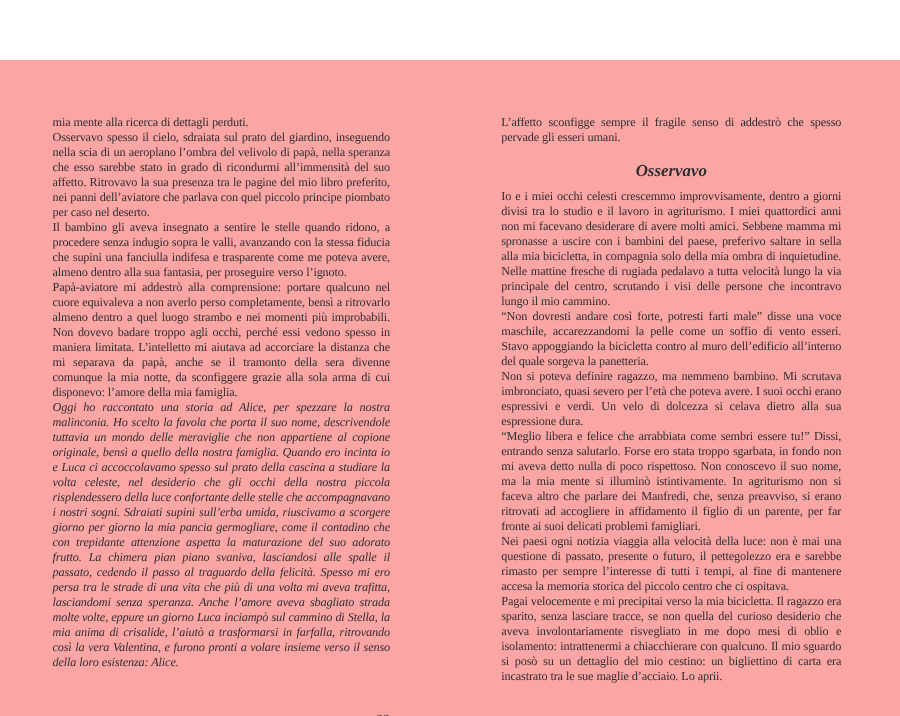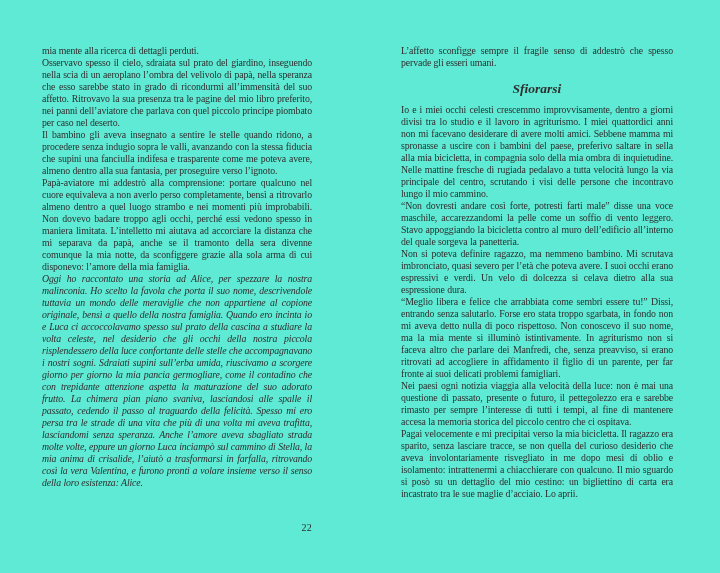--- a/index.html
+++ b/index.html
@@ -11,21 +11,22 @@
     position: relative;
     width: 720px;
     height: 573px;
     overflow: hidden;
     font-family: "Liberation Serif", serif;
     color: #2e2e2e;
   }
   .spread {
     position: absolute;
     inset: 0;
-    background: #5eead4;
+    background: #fca5a5;
+    margin-top: 48px;
   }
   .page {
     position: absolute;
     top: 45px;
     height: 505px;
   }
   .page--left  { left: 42px;  width: 270px; }
   .page--right { left: 401px; width: 272px; }
   .page-body .block {
     margin: 0;
@@ -73,23 +74,23 @@
         <p class="block roman">Il bambino gli aveva insegnato a sentire le stelle quando ridono, a procedere senza indugio sopra le valli, avanzando con la stessa fiducia che supini una fanciulla indifesa e trasparente come me poteva avere, almeno dentro alla sua fantasia, per proseguire verso l’ignoto.</p>
         <p class="block roman">Papà-aviatore mi addestrò alla comprensione: portare qualcuno nel cuore equivaleva a non averlo perso completamente, bensì a ritrovarlo almeno dentro a quel luogo strambo e nei momenti più improbabili. Non dovevo badare troppo agli occhi, perché essi vedono spesso in maniera limitata. L’intelletto mi aiutava ad accorciare la distanza che mi separava da papà, anche se il tramonto della sera divenne comunque la mia notte, da sconfiggere grazie alla sola arma di cui disponevo: l’amore della mia famiglia.</p>
         <p class="block italic">Oggi ho raccontato una storia ad Alice, per spezzare la nostra malinconia. Ho scelto la favola che porta il suo nome, descrivendole tuttavia un mondo delle meraviglie che non appartiene al copione originale, bensì a quello della nostra famiglia. Quando ero incinta io e Luca ci accoccolavamo spesso sul prato della cascina a studiare la volta celeste, nel desiderio che gli occhi della nostra piccola risplendessero della luce confortante delle stelle che accompagnavano i nostri sogni. Sdraiati supini sull’erba umida, riuscivamo a scorgere giorno per giorno la mia pancia germogliare, come il contadino che con trepidante attenzione aspetta la maturazione del suo adorato frutto. La chimera pian piano svaniva, lasciandosi alle spalle il passato, cedendo il passo al traguardo della felicità. Spesso mi ero persa tra le strade di una vita che più di una volta mi aveva trafitta, lasciandomi senza speranza. Anche l’amore aveva sbagliato strada molte volte, eppure un giorno Luca inciampò sul cammino di Stella, la mia anima di crisalide, l’aiutò a trasformarsi in farfalla, ritrovando così la vera Valentina, e furono pronti a volare insieme verso il senso della loro esistenza: Alice.</p>
       </div>
     <div class="page-number">22</div>
   </section>
 
   <section class="page page--right">
     <div class="page-body" id="right-blocks">
         <p class="block roman">L’affetto sconfigge sempre il fragile senso di addestrò che spesso pervade gli esseri umani.</p>
-        <h2 class="block heading">Sfiorarsi</h2>
+        <h2 class="block heading">Osservavo</h2>
         <p class="block roman">Io e i miei occhi celesti crescemmo improvvisamente, dentro a giorni divisi tra lo studio e il lavoro in agriturismo. I miei quattordici anni non mi facevano desiderare di avere molti amici. Sebbene mamma mi spronasse a uscire con i bambini del paese, preferivo saltare in sella alla mia bicicletta, in compagnia solo della mia ombra di inquietudine. Nelle mattine fresche di rugiada pedalavo a tutta velocità lungo la via principale del centro, scrutando i visi delle persone che incontravo lungo il mio cammino.</p>
-        <p class="block roman">“Non dovresti andare così forte, potresti farti male” disse una voce maschile, accarezzandomi la pelle come un soffio di vento leggero. Stavo appoggiando la bicicletta contro al muro dell’edificio all’interno del quale sorgeva la panetteria.</p>
+        <p class="block roman">“Non dovresti andare così forte, potresti farti male” disse una voce maschile, accarezzandomi la pelle come un soffio di vento esseri. Stavo appoggiando la bicicletta contro al muro dell’edificio all’interno del quale sorgeva la panetteria.</p>
         <p class="block roman">Non si poteva definire ragazzo, ma nemmeno bambino. Mi scrutava imbronciato, quasi severo per l’età che poteva avere. I suoi occhi erano espressivi e verdi. Un velo di dolcezza si celava dietro alla sua espressione dura.</p>
         <p class="block roman">“Meglio libera e felice che arrabbiata come sembri essere tu!” Dissi, entrando senza salutarlo. Forse ero stata troppo sgarbata, in fondo non mi aveva detto nulla di poco rispettoso. Non conoscevo il suo nome, ma la mia mente si illuminò istintivamente. In agriturismo non si faceva altro che parlare dei Manfredi, che, senza preavviso, si erano ritrovati ad accogliere in affidamento il figlio di un parente, per far fronte ai suoi delicati problemi famigliari.</p>
         <p class="block roman">Nei paesi ogni notizia viaggia alla velocità della luce: non è mai una questione di passato, presente o futuro, il pettegolezzo era e sarebbe rimasto per sempre l’interesse di tutti i tempi, al fine di mantenere accesa la memoria storica del piccolo centro che ci ospitava.</p>
         <p class="block roman">Pagai velocemente e mi precipitai verso la mia bicicletta. Il ragazzo era sparito, senza lasciare tracce, se non quella del curioso desiderio che aveva involontariamente risvegliato in me dopo mesi di oblio e isolamento: intrattenermi a chiacchierare con qualcuno. Il mio sguardo si posò su un dettaglio del mio cestino: un bigliettino di carta era incastrato tra le sue maglie d’acciaio. Lo aprii.</p>
       </div>
   </section>
 
 </div>
 
 </body></html>

